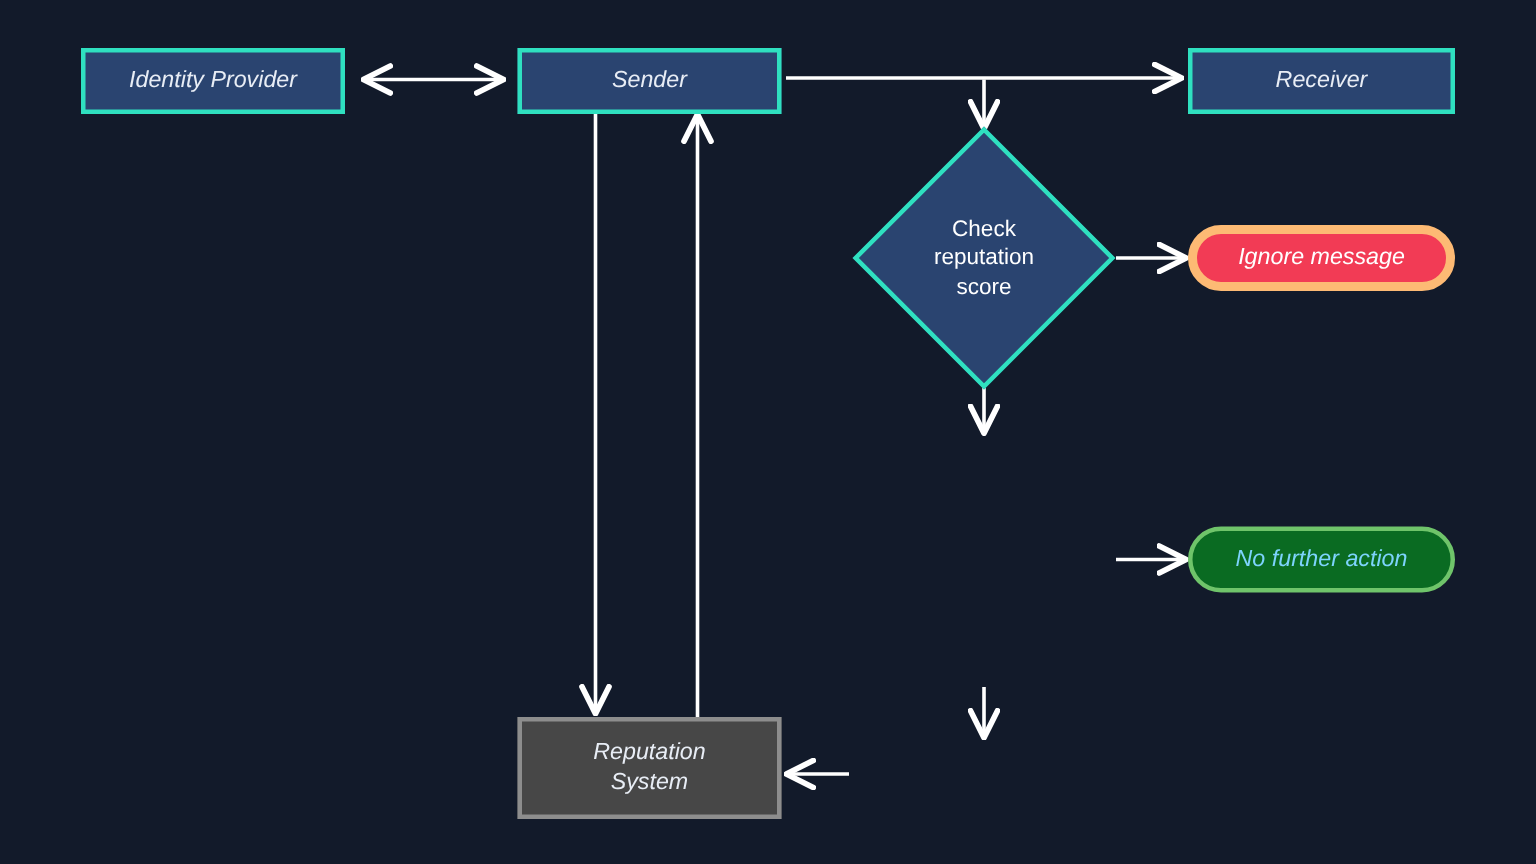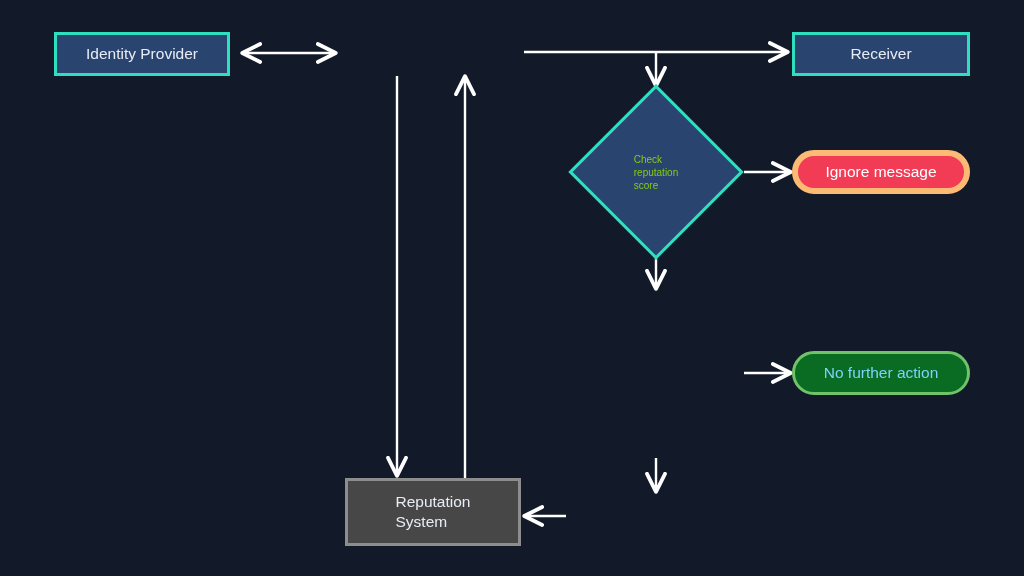--- a/index.html
+++ b/index.html
@@ -23,24 +23,25 @@
     height: 576px;
     pointer-events: none;
   }
 
   
   .node {
     position: absolute;
     display: flex;
     align-items: center;
     justify-content: center;
-    text-align: left;
+    text-align: center;
     box-sizing: border-box;
     color: #e8edf5;
     line-height: 1.28;
+    font-style: italic;
   }
 
   
   .box-proc {
     background: #2a4470;
     border: 3px solid #2fe0c0;
     font-size: 15.5px;
   }
 
   
@@ -81,23 +82,23 @@
     box-sizing: border-box;
   }
   .diamond-label {
     position: absolute;
     left: 0; top: 0;
     width: 100%;
     height: 100%;
     display: flex;
     align-items: center;
     justify-content: center;
-    text-align: left;
-    color: #84cc16;
-    font-size: 10px;
+    text-align: center;
+    color: #ffffff;
+    font-size: 15px;
     line-height: 1.30;
     white-space: pre-line;
   }
 
   .label-multiline {
     white-space: pre-line;
   }
 </style>
 </head>
 <body>
@@ -135,20 +136,23 @@
       <line x1="397" y1="76" x2="397" y2="474" marker-end="url(#ah)"></line>
 
       <line x1="465" y1="478" x2="465" y2="78" marker-end="url(#ah)"></line>
     </g>
   </svg>
 
   <div class="node box-proc" style="left:54px; top:32px; width:176px; height:44px;">
     <span>Identity Provider</span>
   </div>
 
+  <div class="node box-proc" style="left:345px; top:32px; width:176px; height:44px;">
+    <span>Sender</span>
+  </div>
 
   <div class="node box-proc" style="left:792px; top:32px; width:178px; height:44px;">
     <span>Receiver</span>
   </div>
 
   <div class="diamond-wrap" style="left:594px; top:110px; width:124px; height:124px;">
     <div class="diamond-shape"></div>
     <div class="diamond-label label-multiline" style="left:-22px; top:-22px; width:168px; height:168px;">Check
 reputation
 score</div>

